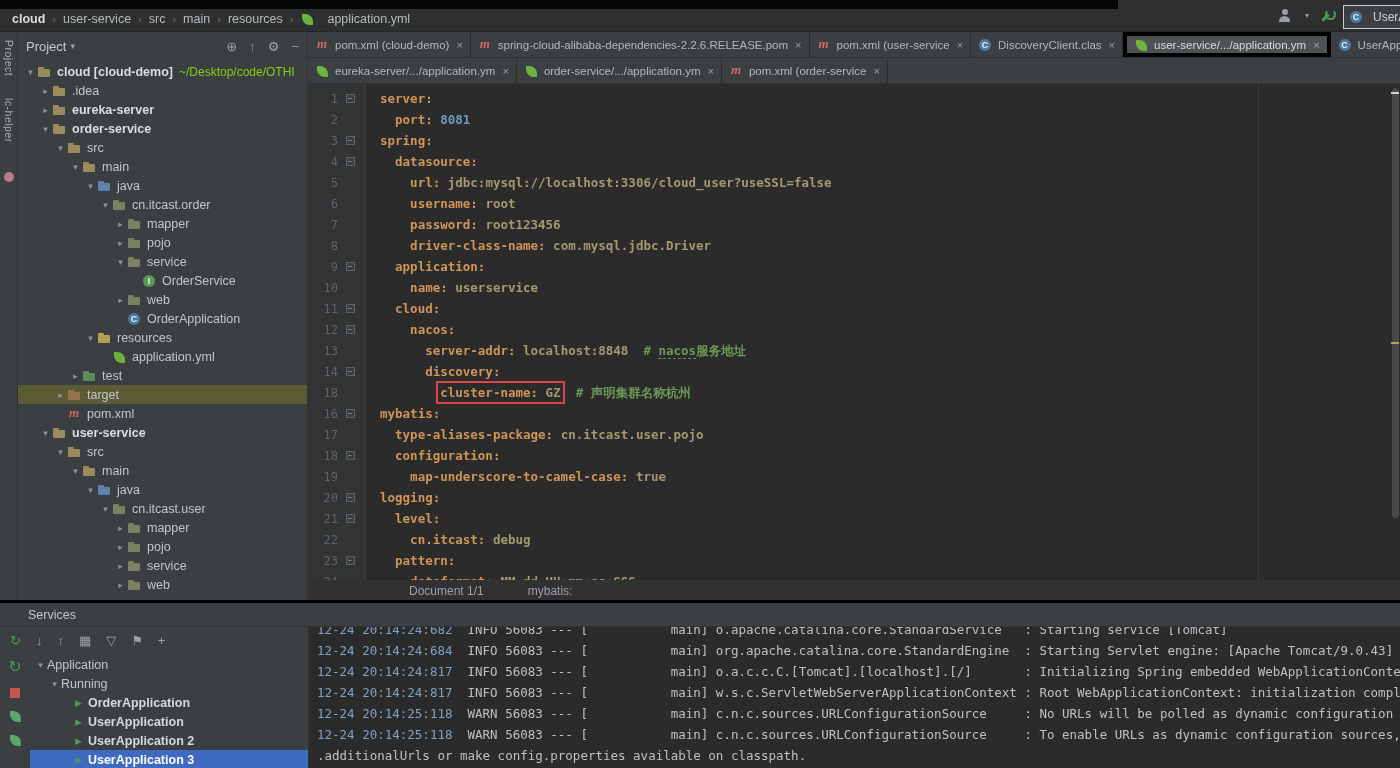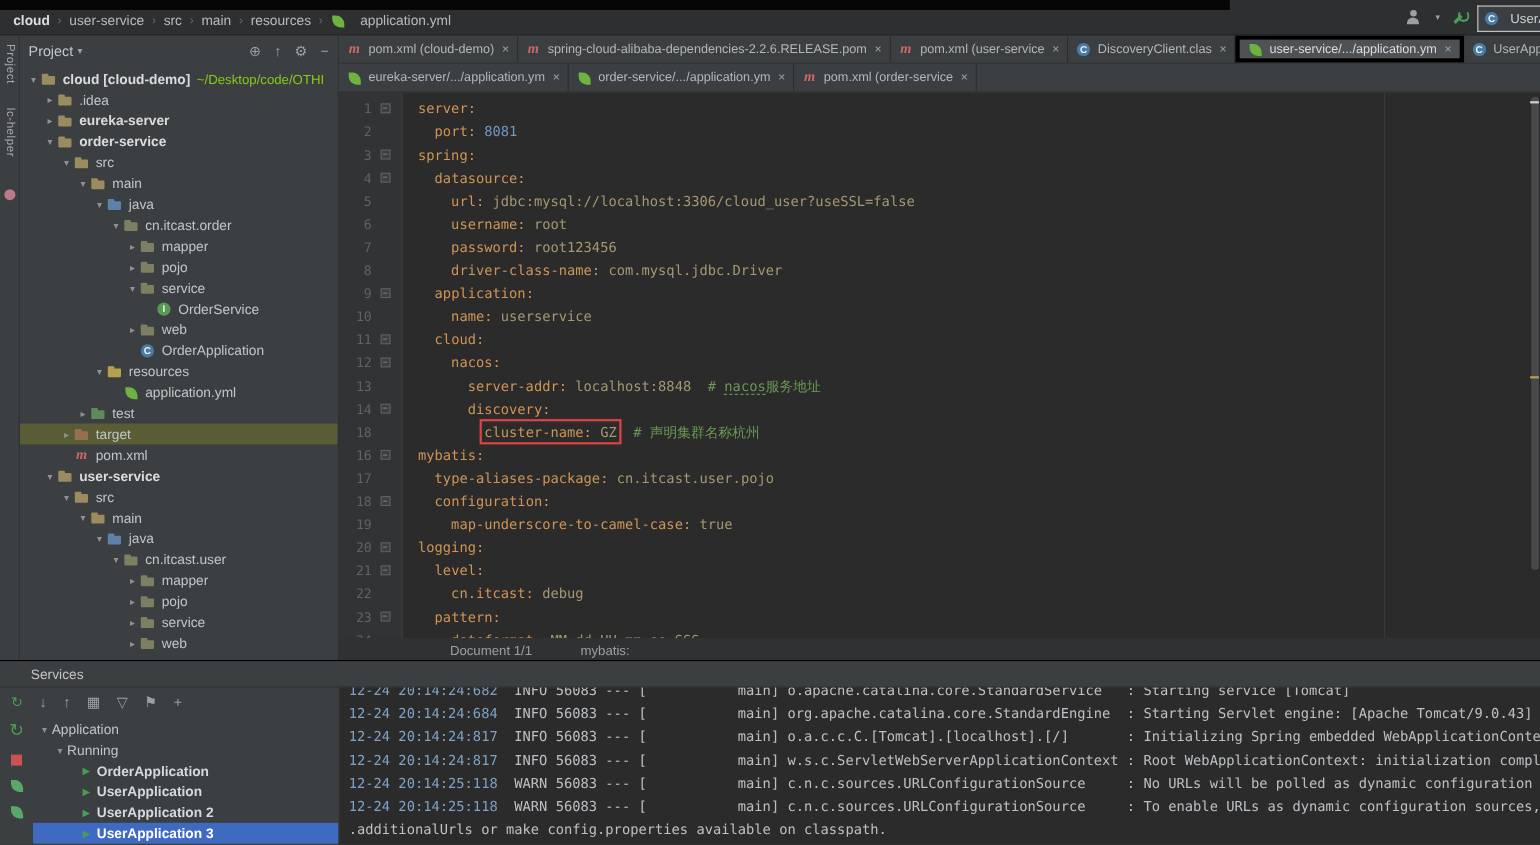--- a/index.html
+++ b/index.html
@@ -82,36 +82,36 @@
     flex:none;}
   .gl{height:21px;display:flex;align-items:center;}
   .gl .num{width:30px;text-align:right;color:#606366;
     font:12px "DejaVu Sans Mono",monospace;}
   .gl .foldc{width:24px;display:flex;justify-content:center;}
   .fold-box{width:9px;height:9px;border:1px solid #5f6264;background:#3c3f41;color:#9da0a3;
     font-size:8px;line-height:7px;text-align:center;}
   .code{position:relative;flex:1;padding:4px 0 0 14px;
     font:12.5px/21px "DejaVu Sans Mono",monospace;white-space:pre;color:#a9b7c6;
     overflow:hidden;}
-  .cline{height:21px;}
+  .cline{height:21px;font-weight:bold;}
   .guide{position:absolute;left:950px;top:0;width:1px;height:100%;background:#393b3d;}
   .seg-k{color:#cf9456;} .seg-v{color:#a59770;} .seg-n{color:#6e99c0;}
   .seg-c{color:#6a9955;} .seg-cs{color:#6a9955;border-bottom:1px dashed #5c8f52;}
   .seg-redbox{outline:2px solid #e04343;outline-offset:2px;}
   .vscroll{position:absolute;right:0;top:0;width:10px;height:100%;}
   .vhandle{position:absolute;right:1px;top:4px;width:7px;height:430px;background:#47494b;
     border-radius:4px;}
   .tick-w{position:absolute;right:1px;top:8px;width:8px;height:2px;background:#d0d0d0;}
   .tick-y{position:absolute;right:1px;top:258px;width:8px;height:2px;background:#b8a04e;}
   .estatus{height:20px;border-top:1px solid #323232;background:#2f3133;display:flex;
     align-items:center;font-size:12px;color:#9da0a3;padding-left:101px;gap:44px;}
 
   
   .services{position:absolute;left:0;top:600px;width:1400px;height:168px;background:#3c3f41;
-    border-top:1px solid #000000;z-index:6;}
+    border-top:3px solid #000000;z-index:6;}
   .svc-header{height:24px;display:flex;align-items:center;padding-left:28px;font-size:12.5px;
     color:#c2c5c7;border-bottom:1px solid #323232;}
   .svc-body{height:143px;display:flex;}
   .svc-left{width:308px;flex:none;display:flex;flex-direction:column;overflow:hidden;}
   .svc-toolbar{height:26px;display:flex;align-items:center;gap:15px;padding-left:10px;
     color:#9da0a3;font-size:13px;flex:none;}
   .svc-main{flex:1;display:flex;overflow:hidden;}
   .svc-strip{width:30px;flex:none;display:flex;flex-direction:column;align-items:center;
     gap:13px;padding-top:6px;}
   .svc-tree{flex:1;padding-top:2px;overflow:hidden;}

